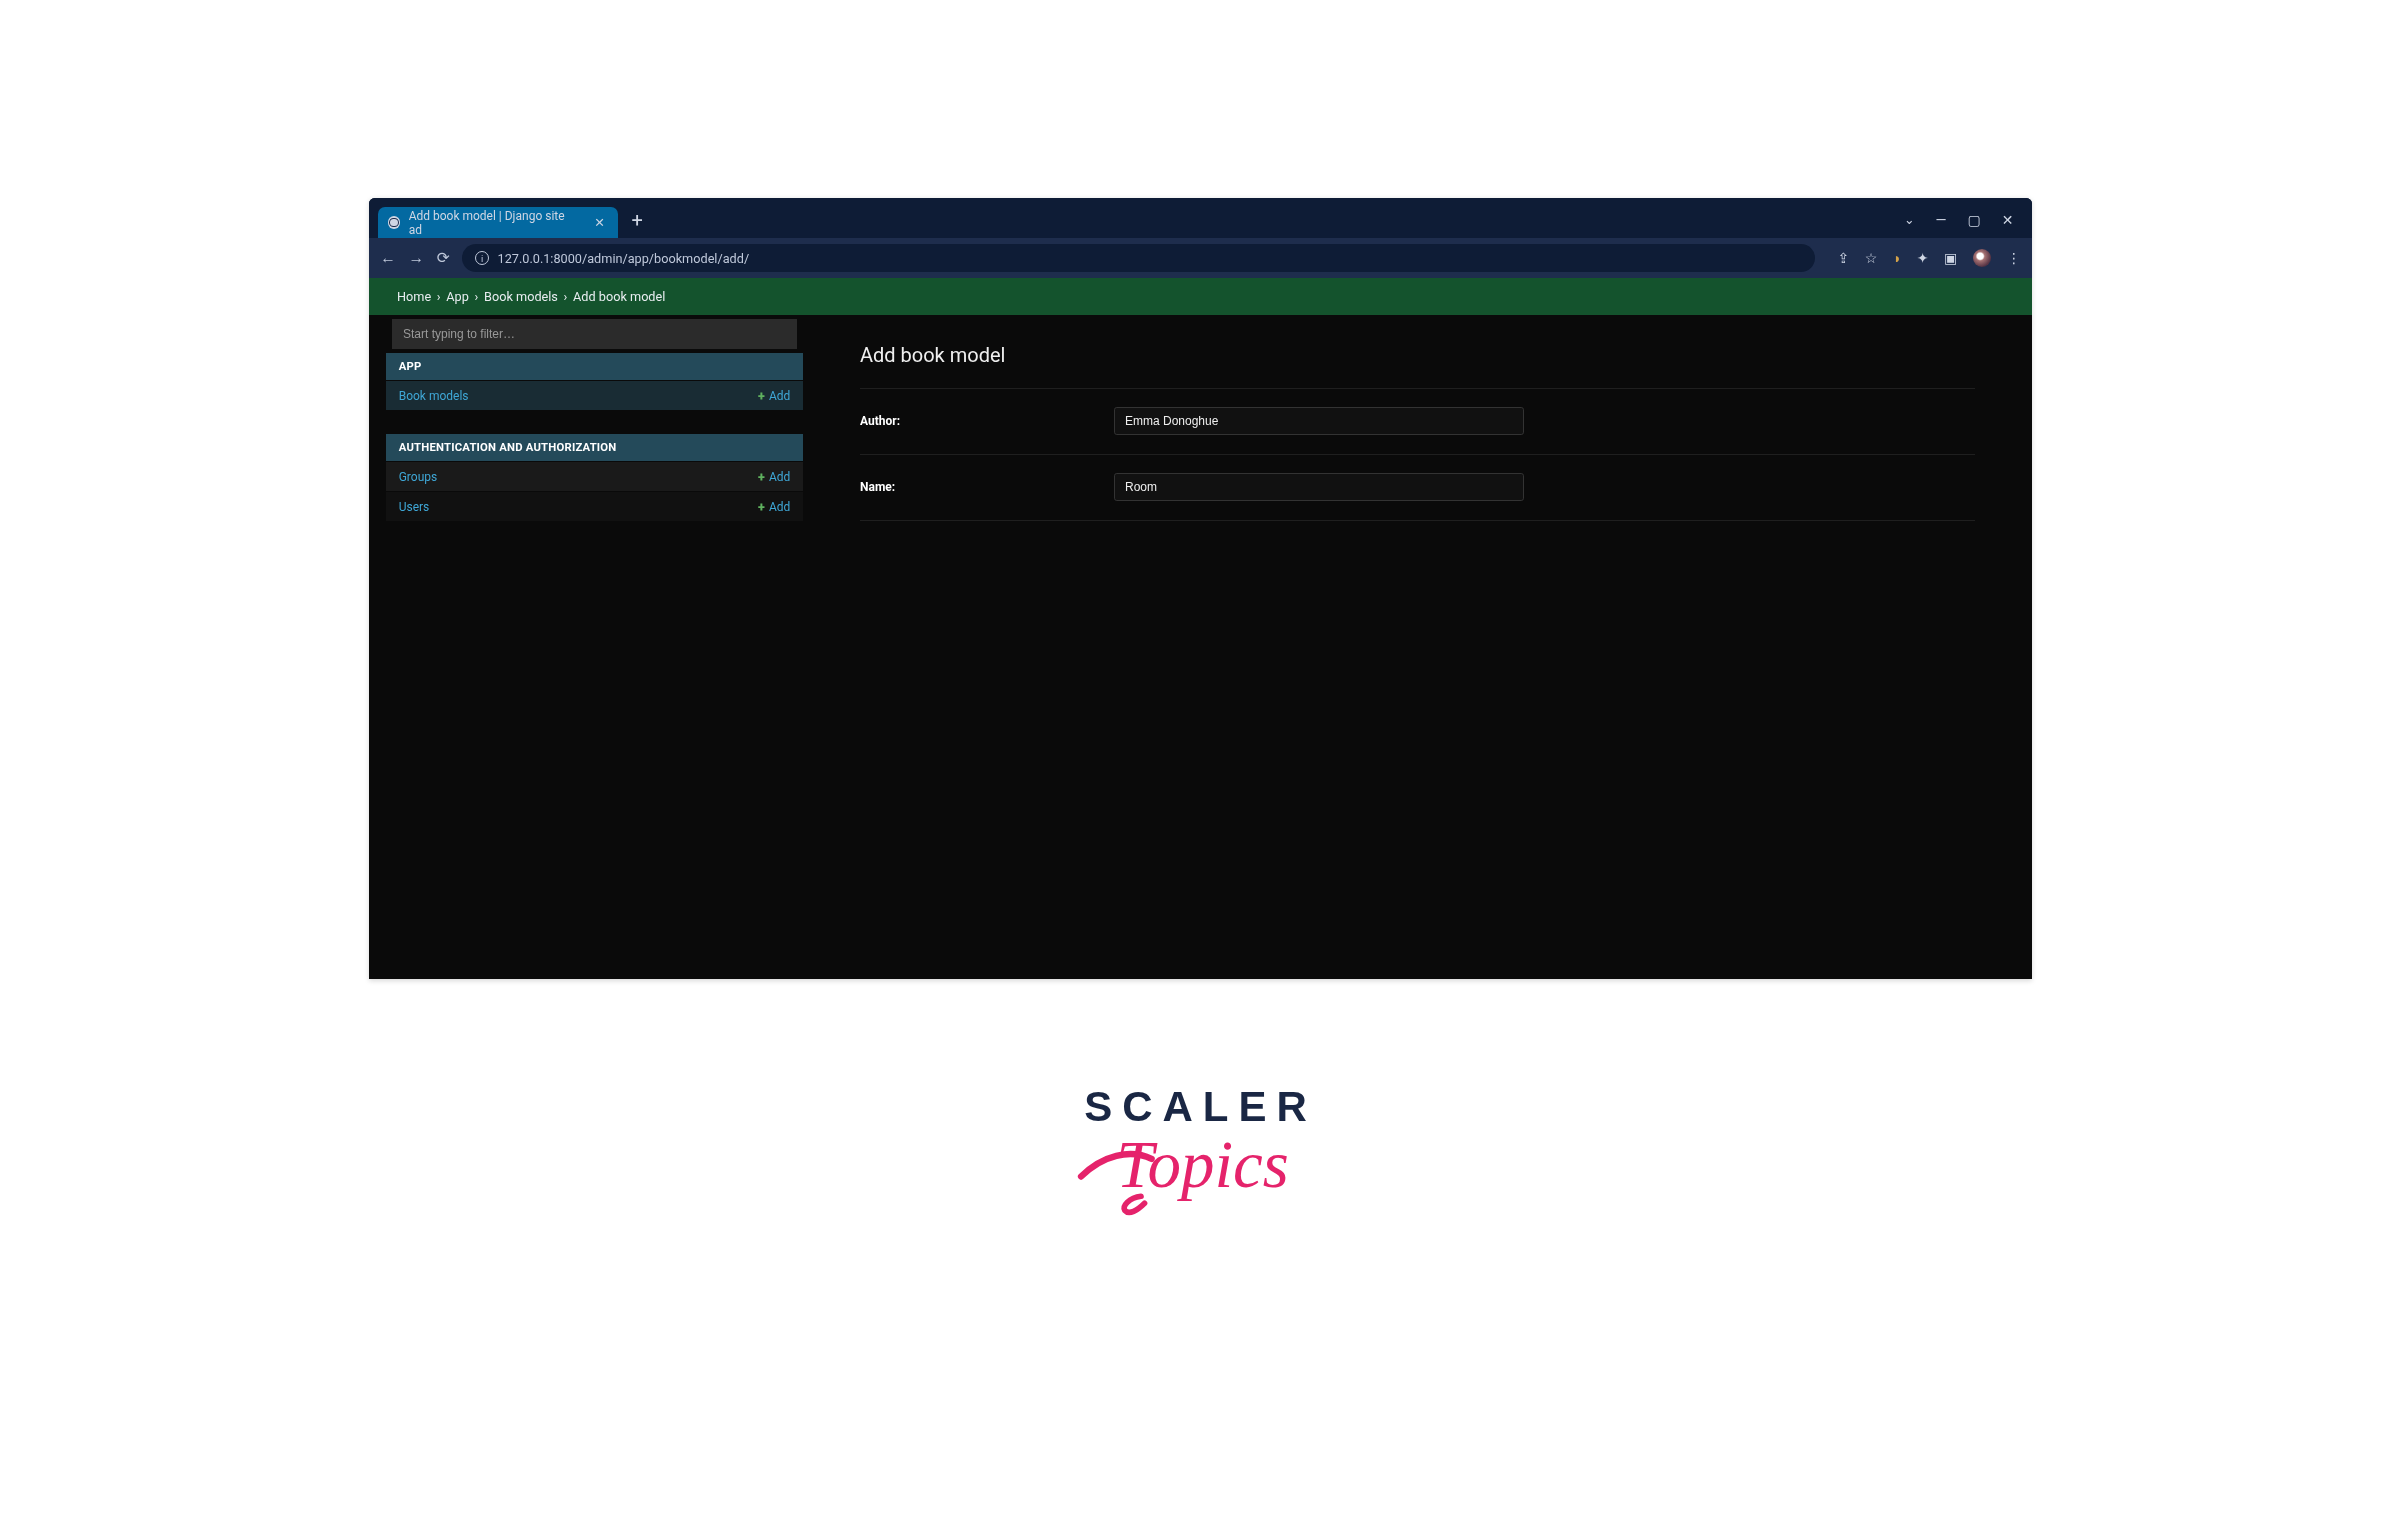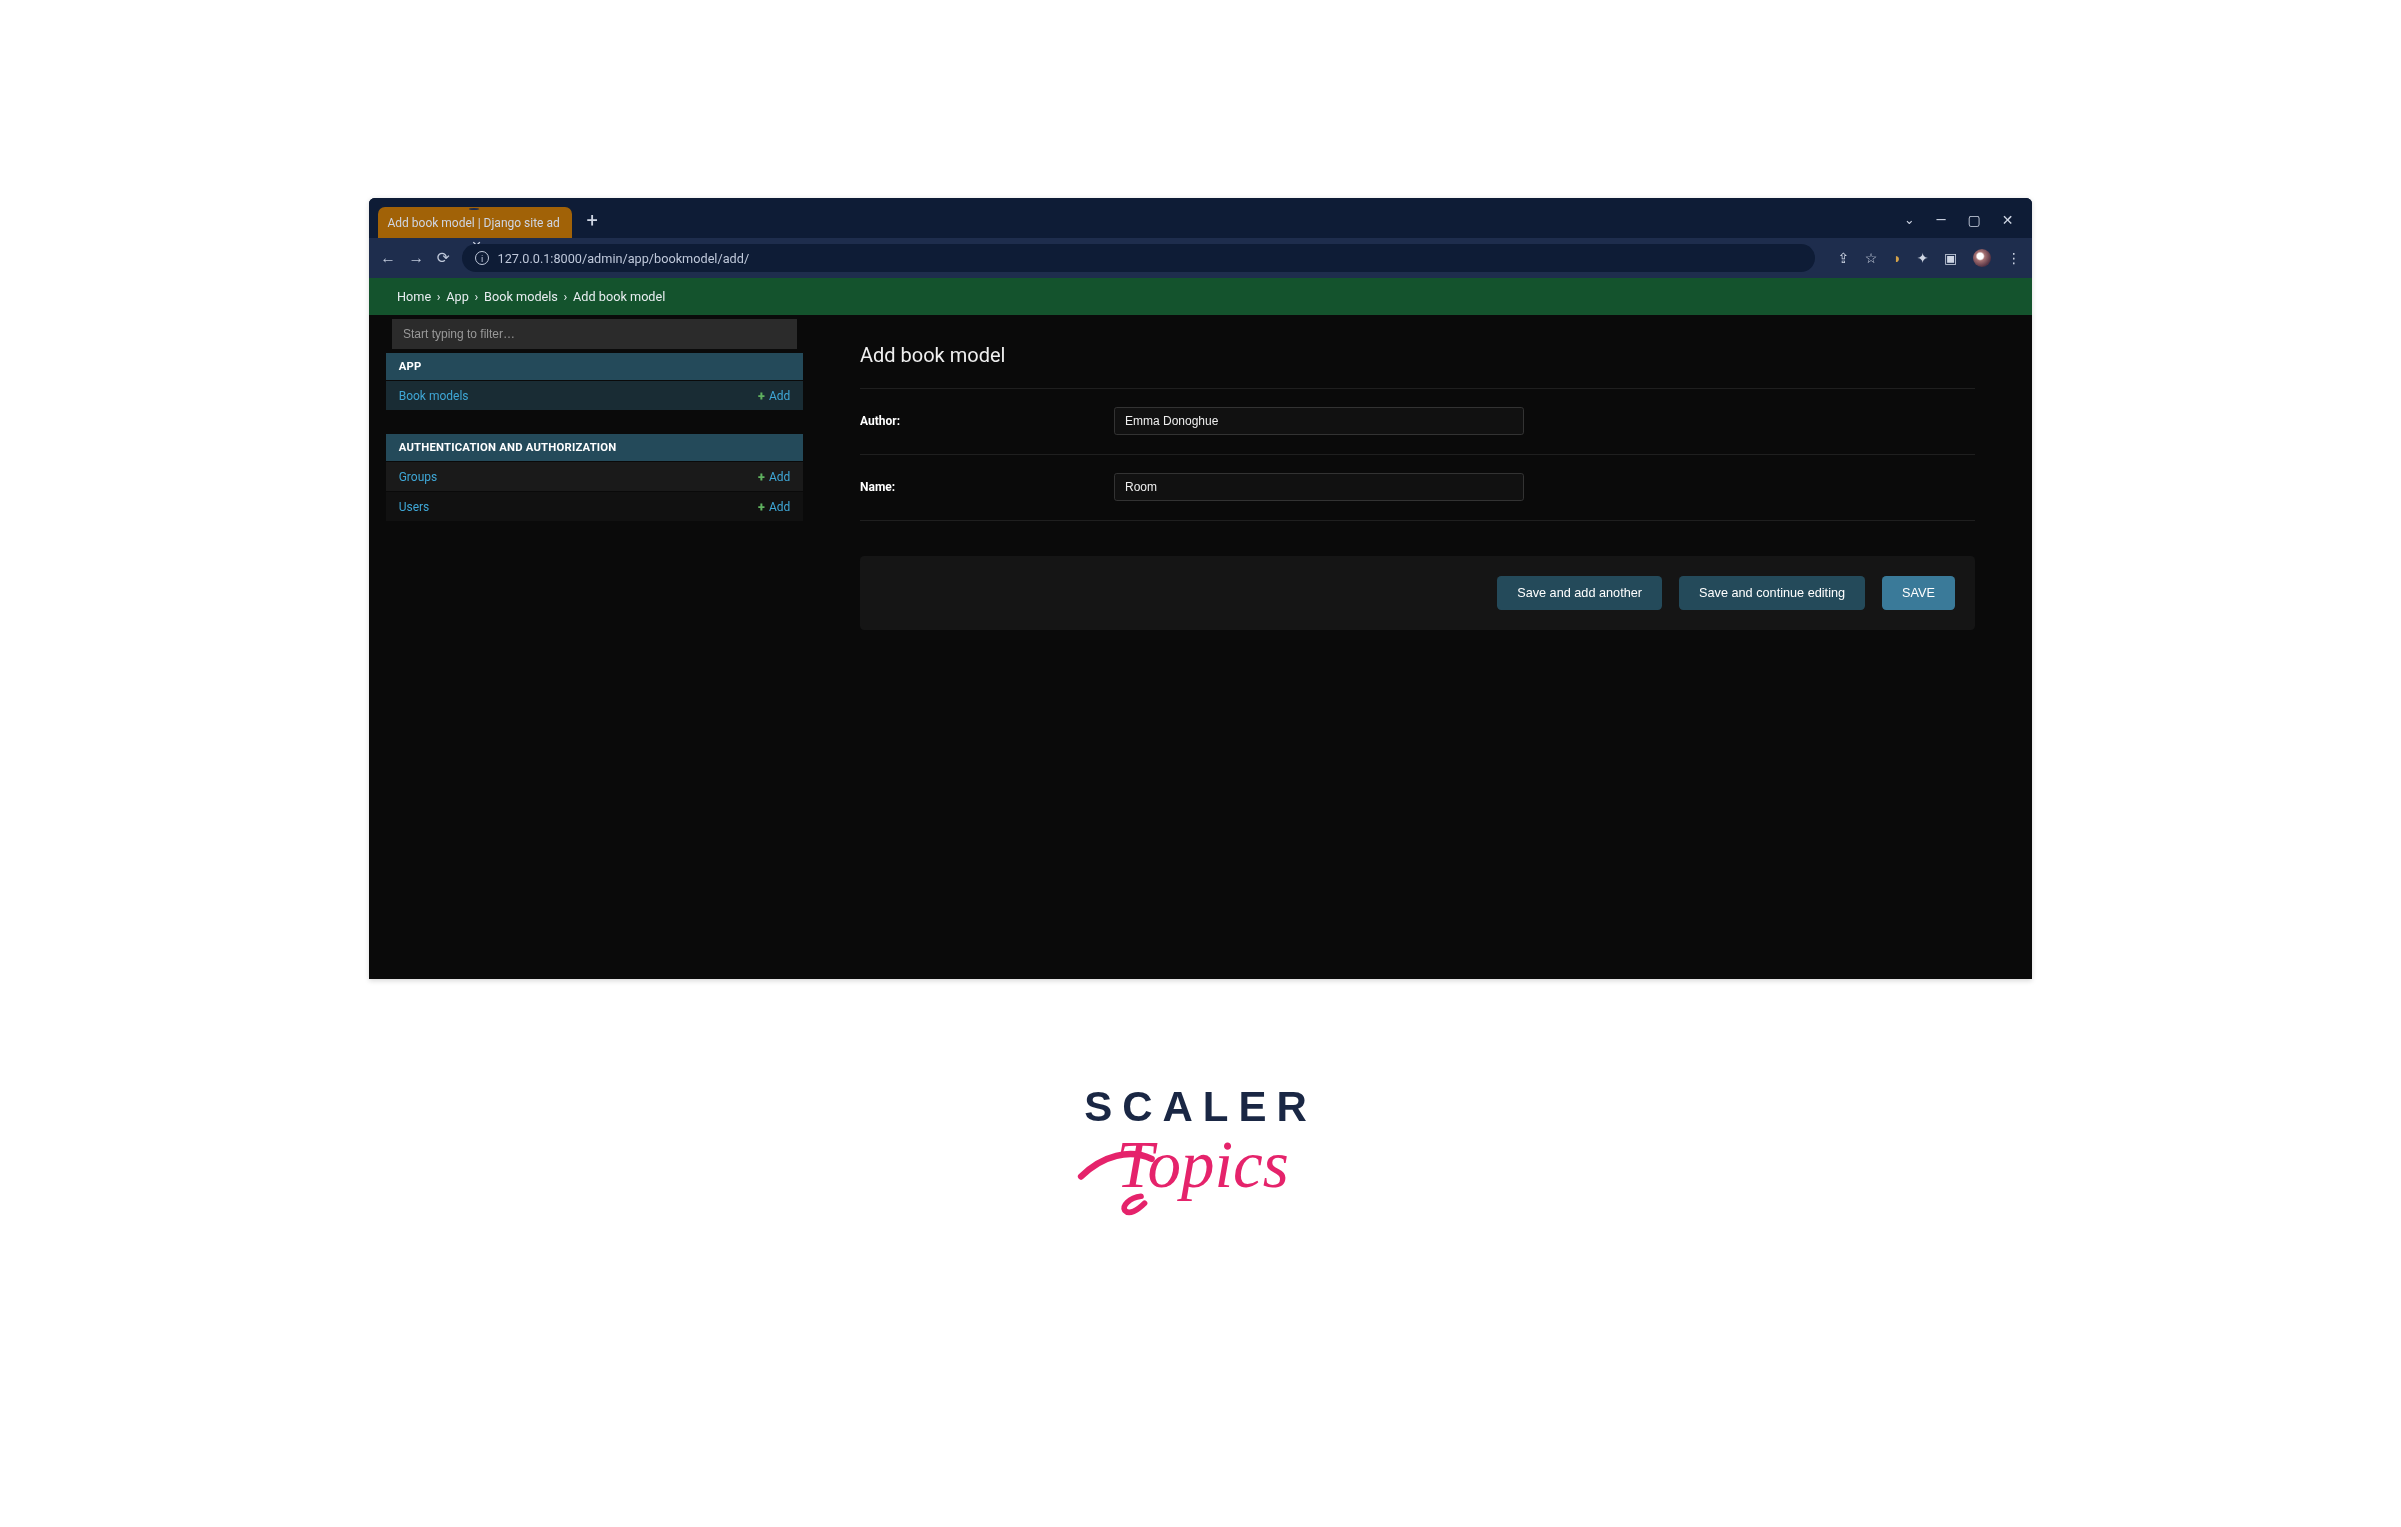--- a/index.html
+++ b/index.html
@@ -23,31 +23,30 @@
   }
   
   .title-bar {
     background: #0e1c36;
     height: 40px;
     display: flex;
     align-items: flex-end;
     padding: 0 8.5px;
   }
   .tab {
-    background: #a16207;
+    background: #0369a1;
     border-radius: 7px 7px 0 0;
     height: 31px;
     padding: 0 12.7px 0 10px;
     display: flex;
     align-items: center;
     gap: 8.5px;
     color: #cfd6e4;
     font-size: 12px;
     max-width: 240px;
-    flex-direction: column;
   }
   .tab .globe { width:12.7px; height:12.7px; border-radius:50%; background:#cfd6e4; position:relative; }
   .tab .globe::after { content:""; position:absolute; inset:1.4px; border:0.7px solid #1e2d4d; border-radius:50%; }
   .tab-close { color:#cfd6e4; font-size:12.7px; margin-left:5.7px; }
   .new-tab { color:#cfd6e4; font-size:20px; margin-left:14px; margin-bottom:5.7px; }
   .win-controls { margin-left:auto; display:flex; gap:21px; color:#cfd6e4; padding-right:10px; padding-bottom:10px; font-size:14px;}
   .win-controls .chev { font-size:12.7px; }
   
   .addr-bar {
     background: #1e2d4d;
@@ -290,25 +289,20 @@
         <label class="form-label">Author:</label>
         <input class="text-input" value="Emma Donoghue" style="">
       </div>
 
       <div class="form-row">
         <label class="form-label">Name:</label>
         <input class="text-input" value="Room" style="">
       </div>
 
 
-      <div class="submit-row">
-        <button class="btn">Save and add another</button>
-        <button class="btn">Save and continue editing</button>
-        <button class="btn primary">SAVE</button>
-      </div>
     </div>
   </div>
 </div>
 
 <div class="logo-wrap">
   <div class="logo-scaler">SCALER</div>
   <svg class="logo-topics-svg" width="254" height="92" viewBox="0 0 360 130">
     <path d="M 10 70 C 40 40, 80 30, 110 45" stroke="#e5236b" stroke-width="9" fill="none" stroke-linecap="round"></path>
     <text x="60" y="85" font-family="'Brush Script MT', cursive" font-size="95" fill="#e5236b" font-style="italic">Topics</text>
     <path d="M 100 108 C 90 118, 78 125, 72 118 C 68 112, 78 100, 95 98" stroke="#e5236b" stroke-width="8" fill="none" stroke-linecap="round"></path>

